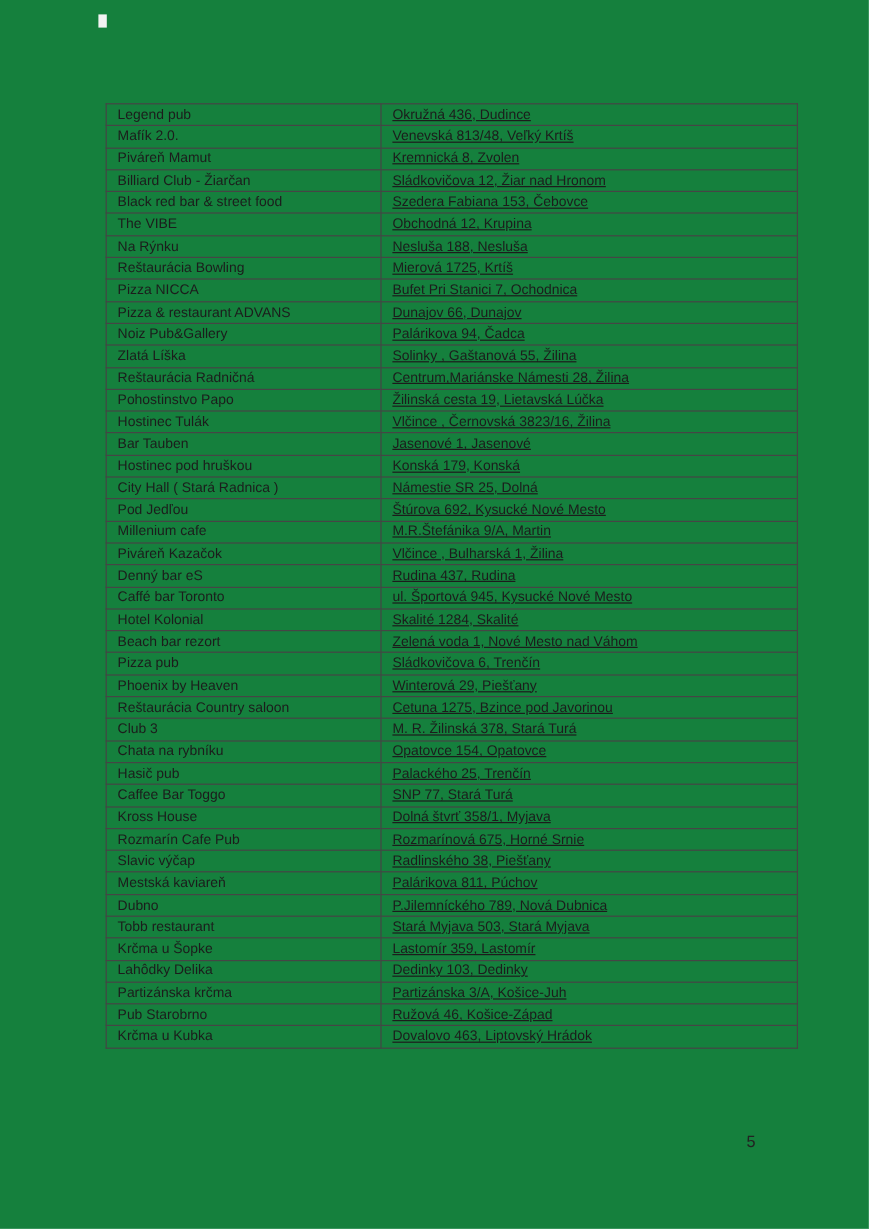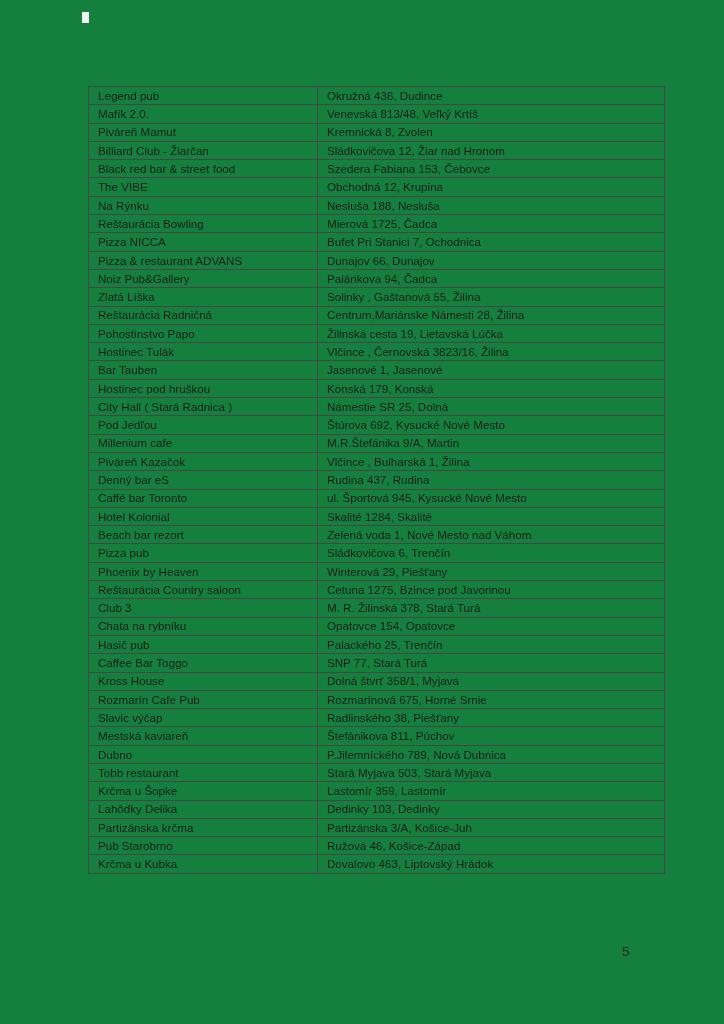--- a/index.html
+++ b/index.html
@@ -41,21 +41,21 @@
     height: 17.3px;
     padding: 0 4px 0 9px;
     font-size: 11.6px;
     line-height: 1;
     white-space: nowrap;
     overflow: hidden;
     color: #1c1c1c;
     vertical-align: middle;
   }
   td.col-name  { width: 215px; }
-  td.col-address { width: 333px; }
+  td.col-address { width: 333px; text-decoration: underline; }
   .page-number {
     position: absolute;
     left: 622px;
     top: 944px;
     font-size: 13.5px;
     color: #222222;
   }
 </style>
 </head>
 <body>
@@ -89,21 +89,21 @@
         <tr>
           <td class="col-name">The VIBE</td>
           <td class="col-address">Obchodná 12, Krupina</td>
         </tr>
         <tr>
           <td class="col-name">Na Rýnku</td>
           <td class="col-address">Nesluša 188, Nesluša</td>
         </tr>
         <tr>
           <td class="col-name">Reštaurácia Bowling</td>
-          <td class="col-address">Mierová 1725, Čadca</td>
+          <td class="col-address">Mierová 1725, Krtíš</td>
         </tr>
         <tr>
           <td class="col-name">Pizza NICCA</td>
           <td class="col-address">Bufet Pri Stanici 7, Ochodnica</td>
         </tr>
         <tr>
           <td class="col-name">Pizza &amp; restaurant ADVANS</td>
           <td class="col-address">Dunajov 66, Dunajov</td>
         </tr>
         <tr>
@@ -201,21 +201,21 @@
         <tr>
           <td class="col-name">Rozmarín Cafe Pub</td>
           <td class="col-address">Rozmarínová 675, Horné Srnie</td>
         </tr>
         <tr>
           <td class="col-name">Slavic výčap</td>
           <td class="col-address">Radlinského 38, Piešťany</td>
         </tr>
         <tr>
           <td class="col-name">Mestská kaviareň</td>
-          <td class="col-address">Štefánikova 811, Púchov</td>
+          <td class="col-address">Palárikova 811, Púchov</td>
         </tr>
         <tr>
           <td class="col-name">Dubno</td>
           <td class="col-address">P.Jilemníckého 789, Nová Dubnica</td>
         </tr>
         <tr>
           <td class="col-name">Tobb restaurant</td>
           <td class="col-address">Stará Myjava 503, Stará Myjava</td>
         </tr>
         <tr>

